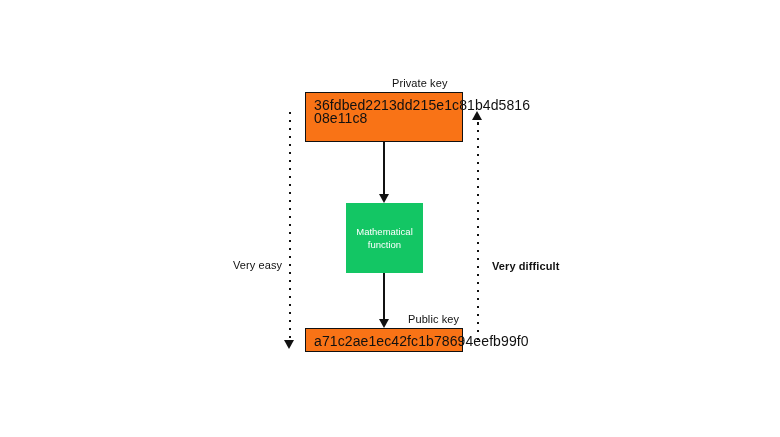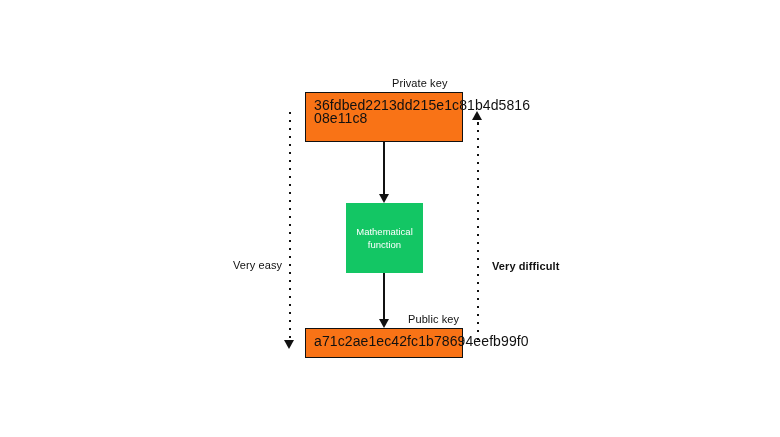--- a/index.html
+++ b/index.html
@@ -23,21 +23,21 @@
     box-sizing: border-box;
     border: 1.5px solid #111111;
     background: #f97316;
     font-size: 14px;
     line-height: 13px;
     letter-spacing: 0.1px;
     padding: 6px 0 12px 8px;
     white-space: nowrap;
   }
   .key-box.private { left: 305px; top: 92px; width: 158px; height: 50px; }
-  .key-box.public  { left: 305px; top: 328px; width: 158px; height: 30px; }
+  .key-box.public  { left: 305px; top: 328px; width: 158px; height: 24px; }
 
   .key-label {
     position: absolute;
     font-size: 11px;
     letter-spacing: 0.1px;
     color: #111111;
   }
   .key-label.private { left: 392px; top: 77px; }
   .key-label.public  { left: 408px; top: 313px; }
 

